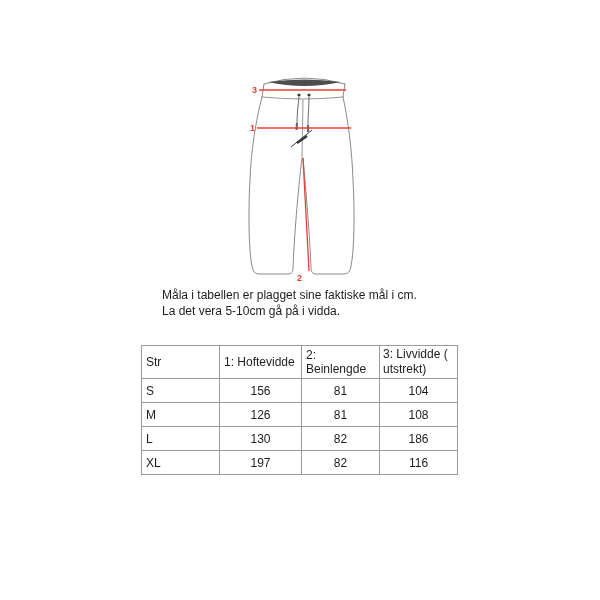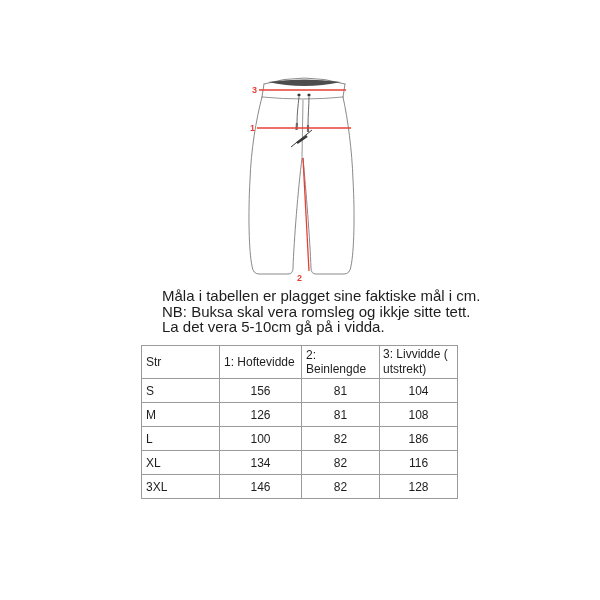--- a/index.html
+++ b/index.html
@@ -7,21 +7,21 @@
     position:relative; width:600px; height:600px; background:#ffffff;
     font-family:"Liberation Sans", sans-serif; color:#1d1d1d; overflow:hidden;
   }
   .diagram-svg { position:absolute; left:235px; top:62px; width:132px; height:230px; }
   .outline { fill:none; stroke:#8a8a8a; stroke-width:1; stroke-linecap:round; }
   .thin { stroke-width:0.9; }
   .measure { fill:none; stroke-width:1.3; }
   .measure-label { font-family:"Liberation Sans", sans-serif; font-size:9px; font-weight:bold; }
   .instructions {
     position:absolute; left:162px; top:288px;
-    font-size:15px; line-height:15.5px; white-space:nowrap;
+    font-size:12px; line-height:15.5px; white-space:nowrap;
   }
   table.size-table {
     position:absolute; left:141px; top:345px; width:316px;
     border-collapse:collapse; table-layout:fixed;
     font-size:12px; color:#1d1d1d;
   }
   .size-table th, .size-table td {
     border:1px solid #9b9b9b; font-weight:normal;
     padding:0 4px; height:23px; vertical-align:middle;
     overflow:hidden;
@@ -64,21 +64,20 @@
     <line class="measure" x1="257" y1="128" x2="351" y2="128" stroke="#e64036"></line>
     <line class="measure" x1="303" y1="158" x2="309" y2="271" stroke="#e64036"></line>
 
     <text class="measure-label" x="257" y="93" text-anchor="end" fill="#e64036">3</text>
     <text class="measure-label" x="255" y="131" text-anchor="end" fill="#e64036">1</text>
     <text class="measure-label" x="302" y="281" text-anchor="end" fill="#e64036">2</text>
   </svg>
 
   <div class="instructions">
     <div>Måla i tabellen er plagget sine faktiske mål i cm.</div>
-    <div>NB: Buksa skal vera romsleg og ikkje sitte tett.</div>
     <div>La det vera 5-10cm gå på i vidda.</div>
   </div>
 
   <table class="size-table">
     <colgroup>
       <col style="width:78px">
         <col style="width:82px">
         <col style="width:78px">
         <col style="width:78px">
     </colgroup>
@@ -98,32 +97,26 @@
         <td class="c-val">104</td>
       </tr>
       <tr>
         <td class="c-size">M</td>
         <td class="c-val">126</td>
         <td class="c-val">81</td>
         <td class="c-val">108</td>
       </tr>
       <tr>
         <td class="c-size">L</td>
-        <td class="c-val">100</td>
+        <td class="c-val">130</td>
         <td class="c-val">82</td>
         <td class="c-val">186</td>
       </tr>
       <tr>
         <td class="c-size">XL</td>
-        <td class="c-val">134</td>
+        <td class="c-val">197</td>
         <td class="c-val">82</td>
         <td class="c-val">116</td>
-      </tr>
-      <tr>
-        <td class="c-size">3XL</td>
-        <td class="c-val">146</td>
-        <td class="c-val">82</td>
-        <td class="c-val">128</td>
       </tr>
     </tbody>
   </table>
 
 </div>
 
 </body></html>

